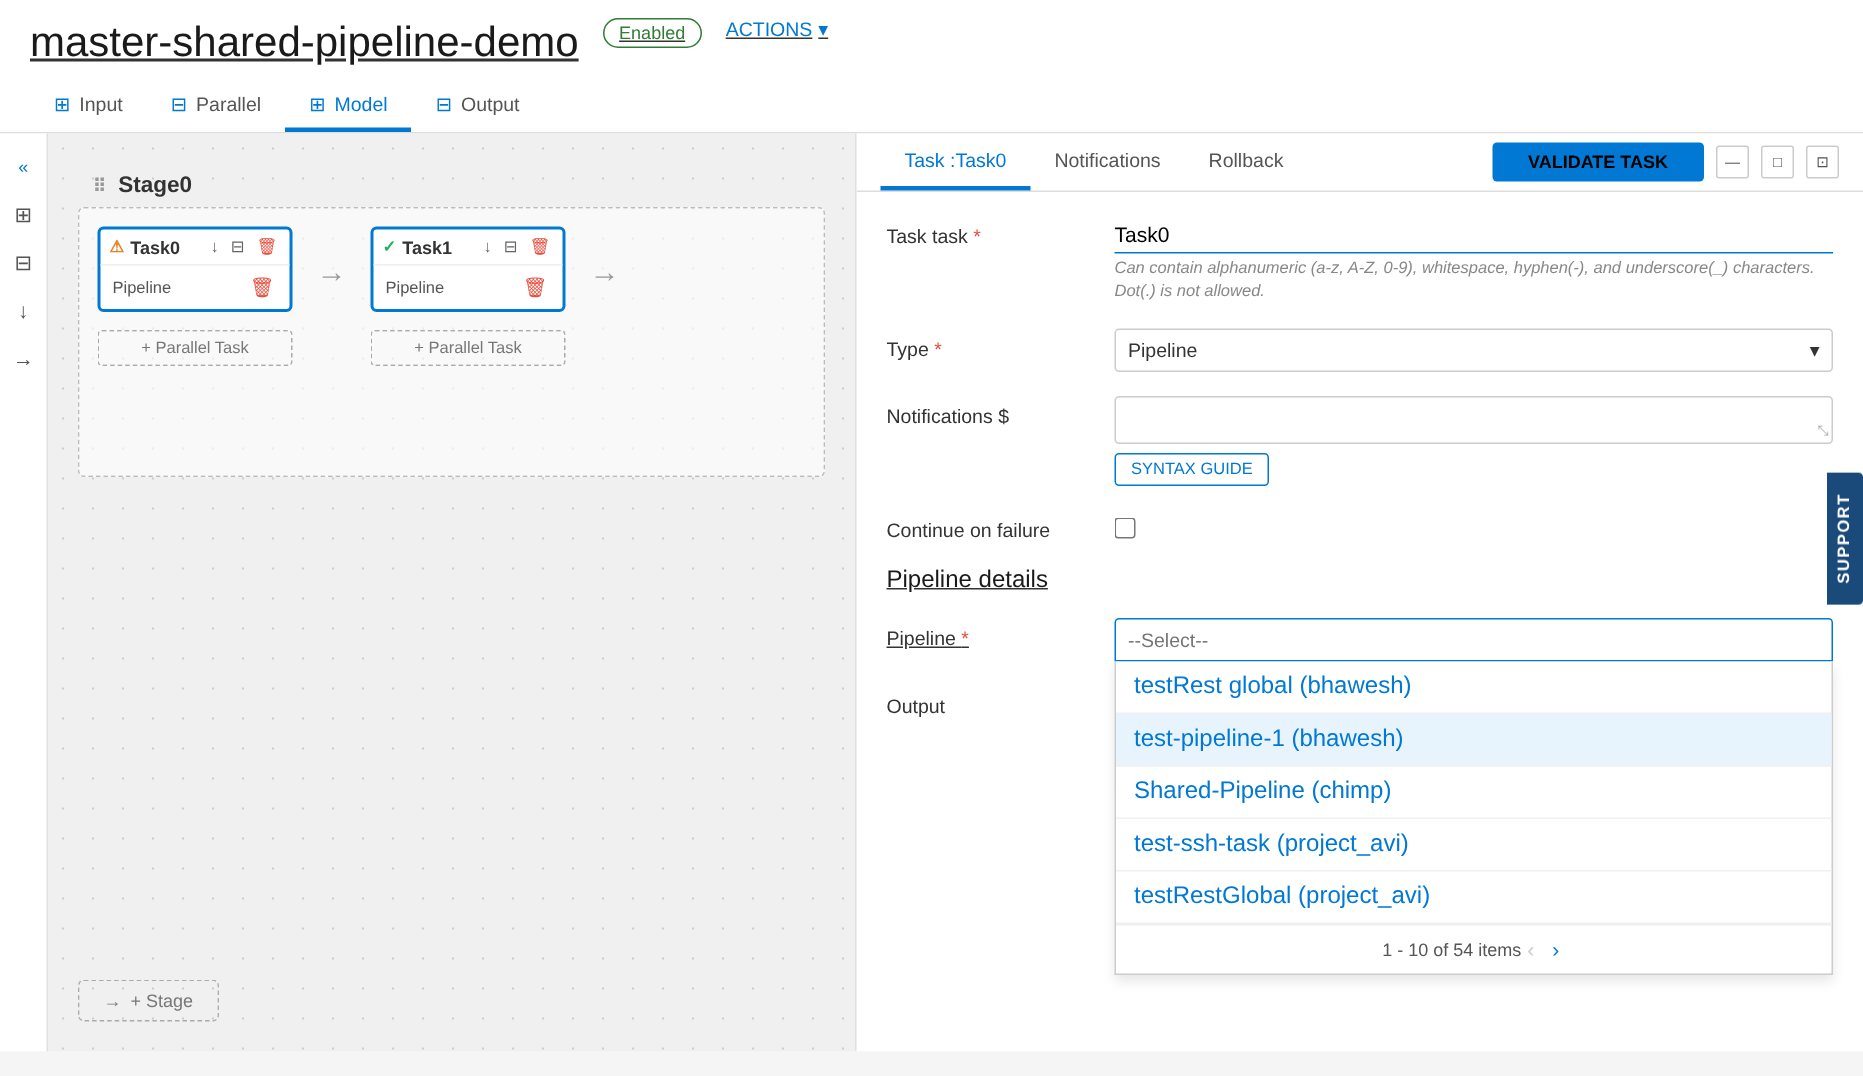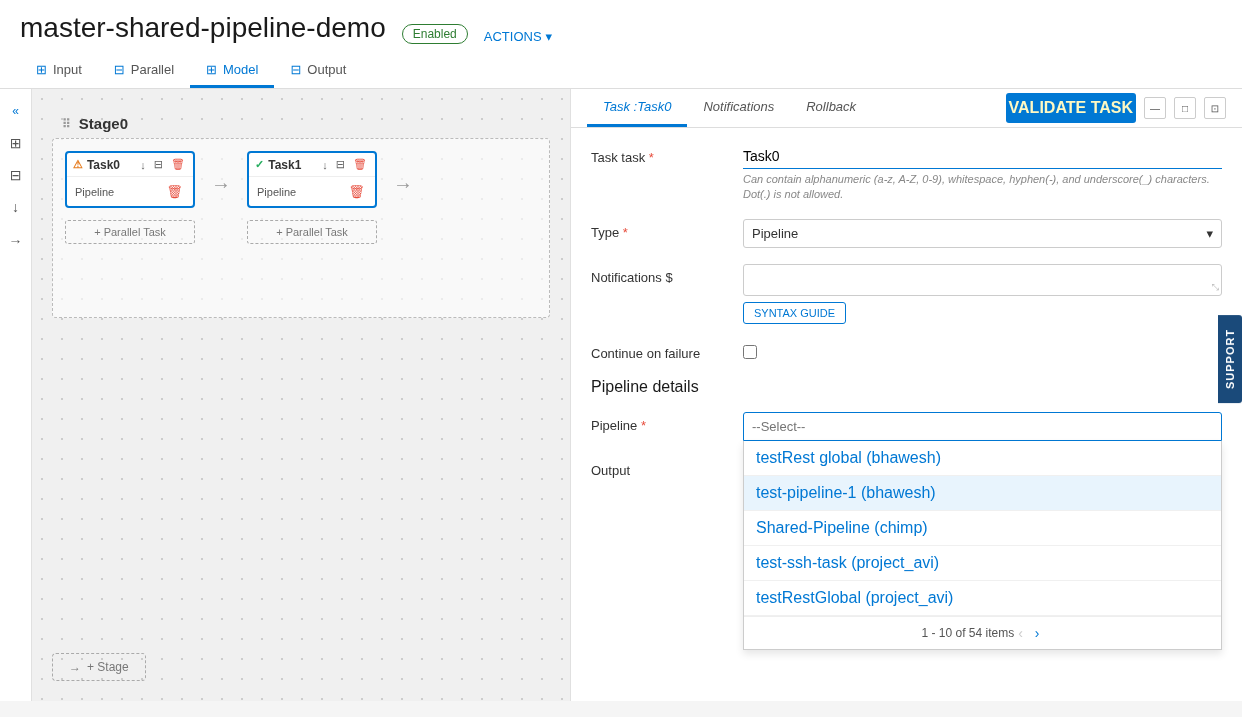--- a/index.html
+++ b/index.html
@@ -1,20 +1,20 @@
 <!DOCTYPE html>
 <html><head>
   <meta charset="utf-8">
   <style>
     * { box-sizing: border-box; margin: 0; padding: 0; }
     body { font-family: -apple-system, BlinkMacSystemFont, 'Segoe UI', Arial, sans-serif; font-size: 13px; background: #f5f5f5; color: #333; overflow: hidden; }
 
     
     .header { background: #fff; padding: 12px 20px 0 20px; border-bottom: 1px solid #ddd; }
-    .header-top { display: flex; align-items: flex-end; gap: 16px; padding-bottom: 10px; }
+    .header-top { display: flex; align-items: flex-start; gap: 16px; padding-bottom: 10px; text-decoration: underline; }
     .pipeline-title { font-size: 28px; font-weight: 300; color: #1a1a1a; }
     .enabled-badge { border: 1px solid #2e7d32; color: #2e7d32; border-radius: 12px; padding: 2px 10px; font-size: 12px; font-weight: 500; }
     .actions-btn { color: #0078d4; font-size: 13px; cursor: pointer; display: flex; align-items: center; gap: 4px; }
     .nav-tabs { display: flex; gap: 0; }
     .nav-tab { padding: 8px 16px; font-size: 13px; color: #555; cursor: pointer; border-bottom: 3px solid transparent; display: flex; align-items: center; gap: 6px; text-decoration: none; }
     .nav-tab.active { color: #0078d4; border-bottom-color: #0078d4; font-weight: 500; }
 
     
     .main { display: flex; height: calc(717px - 105px); }
 
@@ -42,24 +42,24 @@
     .task-action-btn.delete { color: #e74c3c; }
     .task-body { padding: 6px 8px; font-size: 11px; color: #555; display: flex; justify-content: space-between; align-items: center; }
     .task-connector { display: flex; align-items: center; margin-top: 20px; }
     .connector-arrow { font-size: 20px; color: #999; }
     .add-parallel { margin-top: 12px; background: none; border: 1px dashed #aaa; border-radius: 3px; width: 100%; padding: 5px; cursor: pointer; font-size: 11px; color: #777; text-align: center; }
     .add-stage { position: absolute; bottom: 20px; left: 20px; background: none; border: 1px dashed #aaa; border-radius: 4px; padding: 6px 16px; cursor: pointer; font-size: 12px; color: #777; display: flex; align-items: center; gap: 6px; }
 
     
     .right-panel { flex: 1; background: #fff; border-left: 1px solid #e0e0e0; display: flex; flex-direction: column; overflow: hidden; }
     .task-tabs { display: flex; align-items: center; justify-content: space-between; padding: 0 16px; border-bottom: 1px solid #ddd; }
-    .task-tab { padding: 10px 16px; font-size: 13px; color: #555; cursor: pointer; border-bottom: 3px solid transparent; font-style: italic; }
+    .task-tab { padding: 10px 16px; font-size: 13px; color: #555; cursor: pointer; border-bottom: 3px solid transparent; }
     .task-tab.active { color: #0078d4; border-bottom-color: #0078d4; font-weight: 500; }
     .task-tab-actions { display: flex; gap: 8px; align-items: center; }
-    .validate-btn { background: #0078d4; color: #fef9c3; border: none; border-radius: 3px; padding: 6px 3px; font-size: 16px; font-weight: 600; cursor: pointer; }
+    .validate-btn { background: #0078d4; color: #000000; border: none; border-radius: 3px; padding: 6px 24px; font-size: 12px; font-weight: 600; cursor: pointer; }
     .window-btn { background: none; border: 1px solid #ccc; border-radius: 2px; width: 22px; height: 22px; cursor: pointer; display: flex; align-items: center; justify-content: center; font-size: 10px; color: #555; }
 
     
     .form-area { flex: 1; overflow-y: auto; padding: 16px 20px; }
     .form-row { display: flex; align-items: flex-start; margin-bottom: 16px; gap: 12px; }
     .form-label { width: 140px; font-size: 13px; color: #333; padding-top: 6px; flex-shrink: 0; }
     .required { color: #e74c3c; }
     .form-input { flex: 1; }
     .text-input { width: 100%; border: none; border-bottom: 1px solid #0078d4; padding: 4px 0; font-size: 14px; outline: none; background: transparent; }
     .hint-text { font-size: 11px; color: #888; margin-top: 3px; line-height: 1.4; font-style: italic; }
@@ -257,21 +257,21 @@
         </div>
       </div>
 
       <div class="form-row">
         <div class="form-label">Continue on failure</div>
         <div class="form-input">
           <input type="checkbox" class="checkbox-input" style="">
         </div>
       </div>
 
-      <div style="margin-bottom:16px;">
+      <div style="margin-bottom:16px;text-decoration:underline;">
         <div class="section-title">Pipeline details</div>
 
         <div class="form-row">
           <div class="form-label">
             <span>Pipeline</span>
             <span class="required"> *</span>
           </div>
           <div class="pipeline-select-wrapper">
             <input class="pipeline-select-input" type="text" placeholder="--Select--" style="">
             <div class="dropdown-list">

